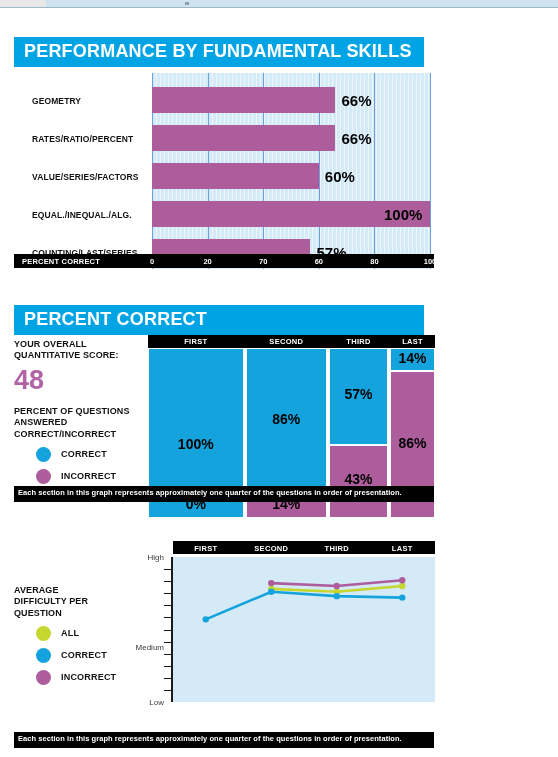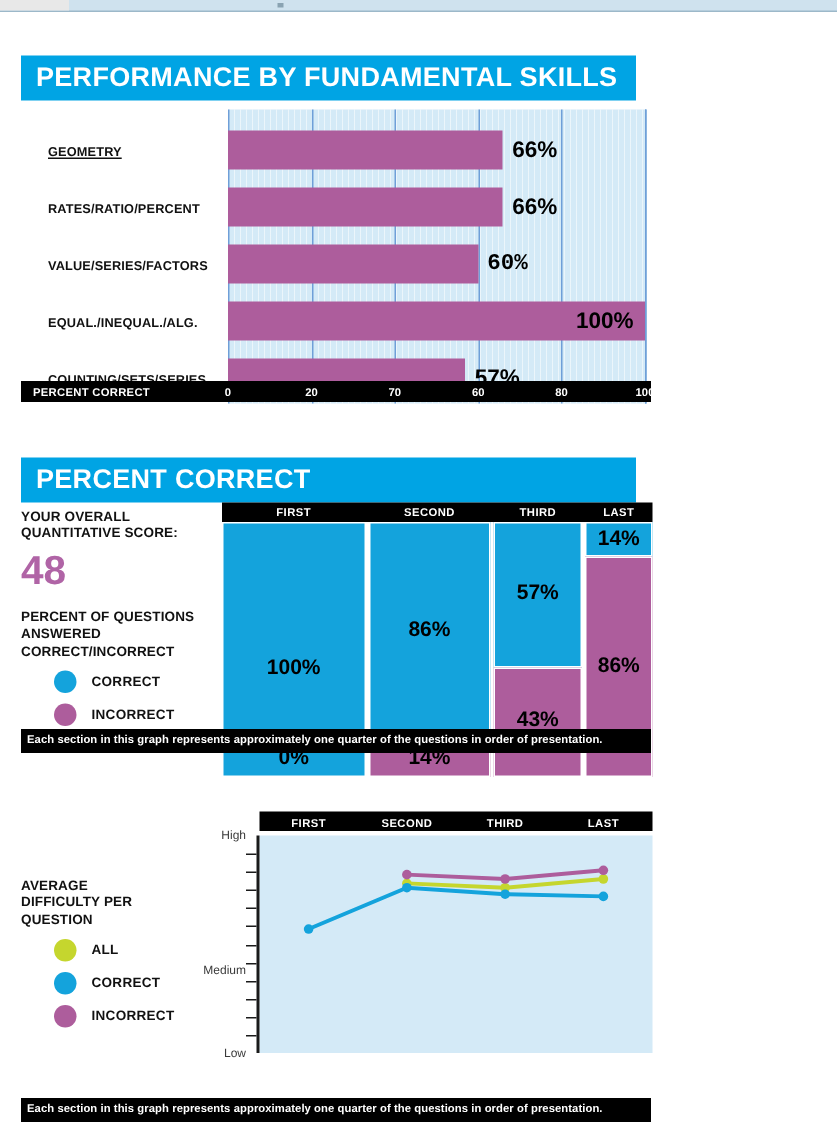--- a/index.html
+++ b/index.html
@@ -138,37 +138,37 @@
         <div class="barrow" style="top: 20px; width: 278px;">
           <div class="bar" style="width: 183.48px; background: rgb(173, 93, 156);"></div>
           <div class="barval" style="left: 189.48px;">66%</div>
         </div>
         <div class="barrow" style="top: 58px; width: 278px;">
           <div class="bar" style="width: 183.48px; background: rgb(173, 93, 156);"></div>
           <div class="barval" style="left: 189.48px;">66%</div>
         </div>
         <div class="barrow" style="top: 96px; width: 278px;">
           <div class="bar" style="width: 166.8px; background: rgb(173, 93, 156);"></div>
-          <div class="barval" style="left: 172.8px; font-family: Liberation Mono, monospace;">60%</div>
+          <div class="barval" style="left: 172.8px;">60%</div>
         </div>
         <div class="barrow" style="top: 134px; width: 278px;">
           <div class="bar" style="width: 278px; background: rgb(173, 93, 156);"></div>
           <div class="barval" style="left: 232px;">100%</div>
         </div>
         <div class="barrow" style="top: 172px; width: 278px;">
           <div class="bar" style="width: 158.46px; background: rgb(173, 93, 156);"></div>
           <div class="barval" style="left: 164.46px;">57%</div>
         </div>
       </div>
     <div id="skills-labels">
-        <div class="cat-label" style="top: 29px; text-decoration: underline;">GEOMETRY</div>
+        <div class="cat-label" style="top: 29px;">GEOMETRY</div>
         <div class="cat-label" style="top: 67px;">RATES/RATIO/PERCENT</div>
         <div class="cat-label" style="top: 105px;">VALUE/SERIES/FACTORS</div>
         <div class="cat-label" style="top: 143px; text-align: right;">EQUAL./INEQUAL./ALG.</div>
-        <div class="cat-label" style="top: 181px;">COUNTING/SETS/SERIES</div>
+        <div class="cat-label" style="top: 181px;">COUNTING/LAST/SERIES</div>
       </div>
   </div>
 </div>
 <div class="axis-bar">
   <div class="ttl">PERCENT CORRECT</div>
   <div id="skills-ticks">
       <div class="tick" style="left: 138px;">0</div>
       <div class="tick" style="left: 193.6px;">20</div>
       <div class="tick" style="left: 249.2px;">70</div>
       <div class="tick" style="left: 304.8px;">60</div>

